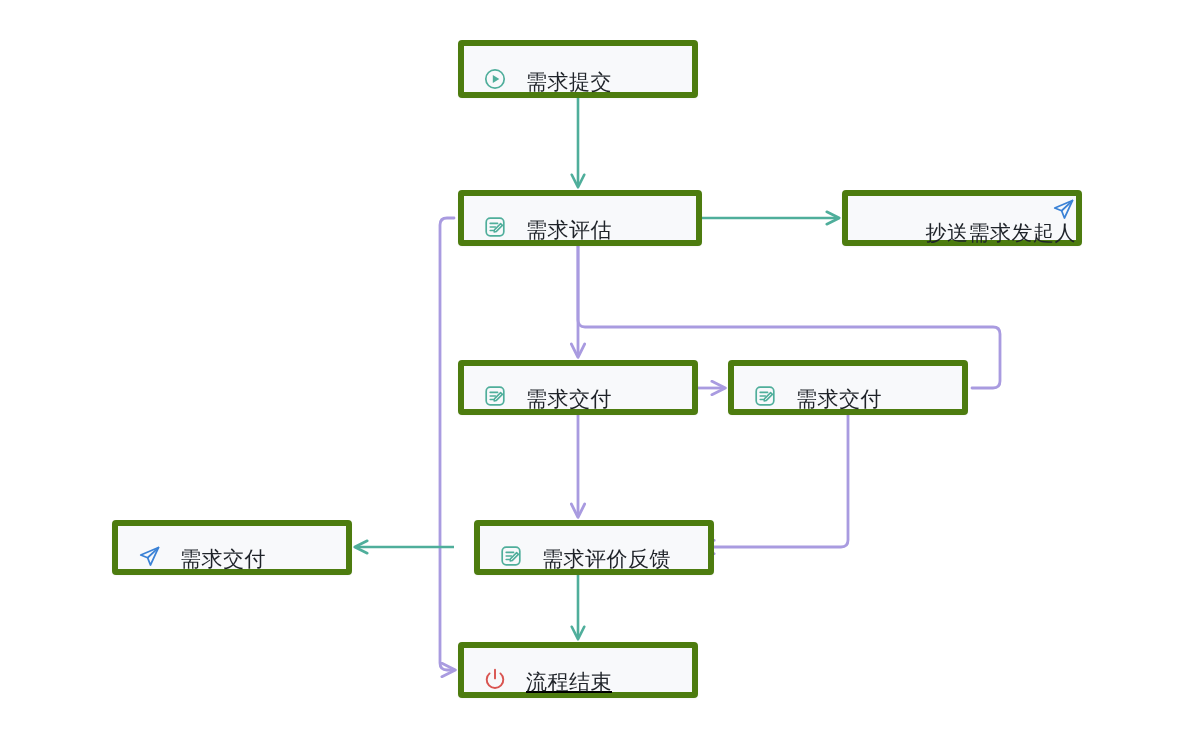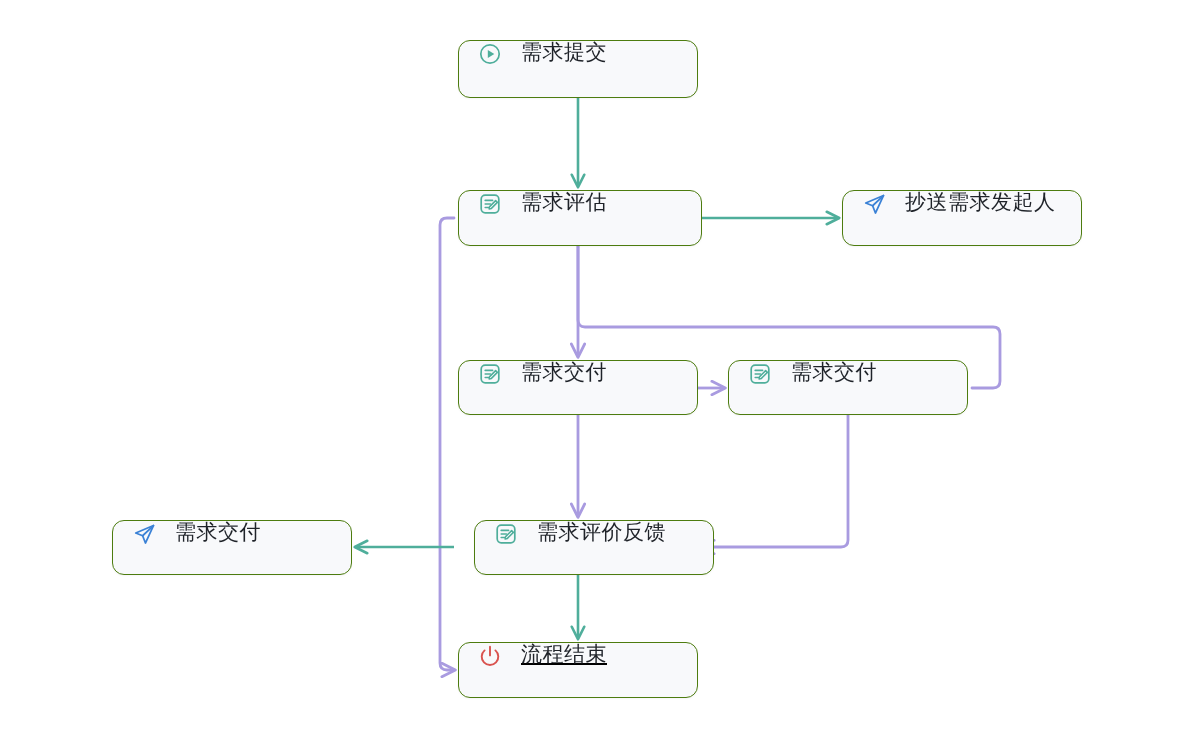--- a/index.html
+++ b/index.html
@@ -22,24 +22,24 @@
     left: 0;
     top: 0;
     width: 1200px;
     height: 739px;
     pointer-events: none;
   }
   .node {
     position: absolute;
     box-sizing: border-box;
     background: #f8f9fb;
-    border: 1px solid #4d7c0f;
-    border-radius: 12px;
+    border: 6px solid #4d7c0f;
+    border-radius: 4px;
     display: flex;
-    align-items: flex-start;
+    align-items: flex-end;
     box-shadow: 0 1px 2px rgba(16, 24, 40, 0.04);
     z-index: 5;
   }
   .node .node-icon {
     flex: 0 0 auto;
     width: 26px;
     height: 26px;
     margin-left: 18px;
     display: flex;
     align-items: center;
@@ -48,21 +48,21 @@
   .node .node-label {
     margin-left: 18px;
     font-size: 21px;
     line-height: 1;
     color: #1f2329;
     letter-spacing: 0.5px;
     white-space: nowrap;
   }
   .node.n-start   { left: 458px; top: 40px;  width: 240px; height: 58px; }
   .node.n-assess  { left: 458px; top: 190px; width: 244px; height: 56px; }
-  .node.n-cc-init { left: 842px; top: 190px; width: 240px; height: 56px; }
+  .node.n-cc-init { left: 842px; top: 190px; width: 240px; height: 56px; flex-direction: column; }
   .node.n-deliver1{ left: 458px; top: 360px; width: 240px; height: 55px; }
   .node.n-deliver2{ left: 728px; top: 360px; width: 240px; height: 55px; }
   .node.n-feedback{ left: 474px; top: 520px; width: 240px; height: 55px; }
   .node.n-cc-node { left: 112px; top: 520px; width: 240px; height: 55px; }
   .node.n-end     { left: 458px; top: 642px; width: 240px; height: 56px; text-decoration: underline; }
 </style>
 </head>
 <body>
 
 <div id="canvas">

